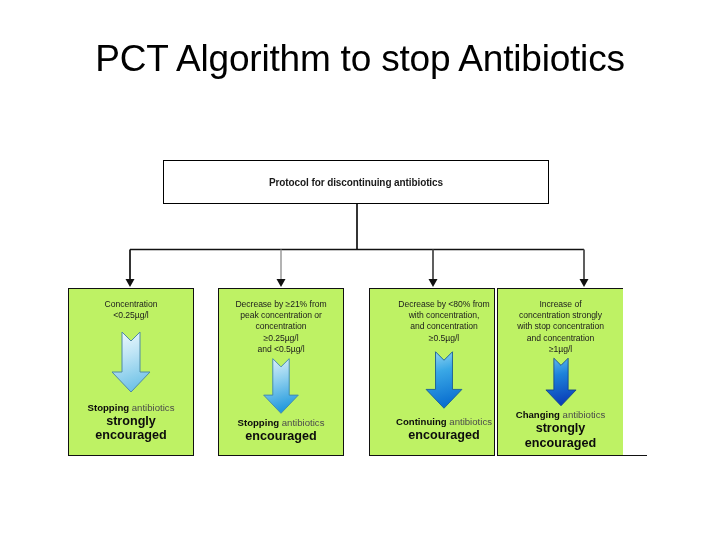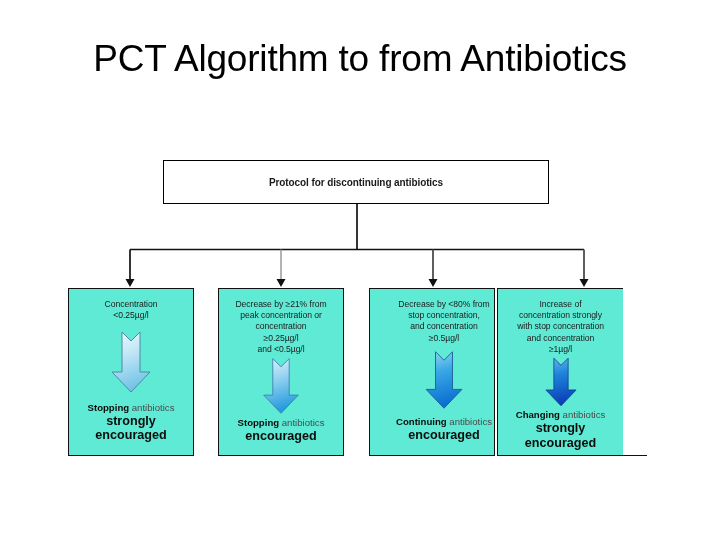--- a/index.html
+++ b/index.html
@@ -70,21 +70,21 @@
     width: 720px;
     height: 540px;
     pointer-events: none;
   }
 
   
   .branch-box {
     position: absolute;
     top: 288px;
     height: 168px;
-    background: #5eead4;
+    background: #bef264;
     box-sizing: border-box;
     border: 1.4px solid #111111;
     display: flex;
     flex-direction: column;
     align-items: center;
   }
   .branch-box.b1 { left: 68px;  width: 126px; }
   .branch-box.b2 { left: 218px; width: 126px; }
   .branch-box.b3 { left: 369px; width: 126px; padding-left: 24px; }
   .branch-box.b4 {
@@ -148,21 +148,21 @@
     font-size: 12.6px;
     line-height: 14.6px;
     font-weight: bold;
     color: #0c0c0c;
   }
   .outcome.two-line .l2 { margin-top: 0px; }
 </style>
 </head>
 <body>
 
-<div id="slide-title">PCT Algorithm to from Antibiotics</div>
+<div id="slide-title">PCT Algorithm to stop Antibiotics</div>
 
 <div id="diagram">
 
   <div id="protocol-box">
     <span class="ttl">Protocol for discontinuing antibiotics</span>
   </div>
 
   <svg id="connectors" viewBox="0 0 720 540" width="720" height="540">
 
     <line x1="357" y1="204" x2="357" y2="249.5" stroke="#111111" stroke-width="1.7"></line>
@@ -228,21 +228,21 @@
     </div>
     <div class="outcome two-line">
       <div class="l1"><b>Stopping</b> <span>antibiotics</span></div>
       <div class="l2">encouraged</div>
     </div>
   </div>
 
   <div class="branch-box b3">
     <div class="cond">
       <div>Decrease by &lt;80% from</div>
-      <div>stop concentration,</div>
+      <div>with concentration,</div>
       <div>and concentration</div>
       <div>≥0.5µg/l</div>
     </div>
     <div class="arrow-wrap">
       <svg width="44" height="64" viewBox="0 0 46 68">
         <defs>
           <linearGradient id="g3" x1="0" y1="0" x2="0.18" y2="1">
             <stop offset="0%" stop-color="#9ad8f2"></stop>
             <stop offset="40%" stop-color="#3aa8e6"></stop>
             <stop offset="100%" stop-color="#0a6fd0"></stop>

